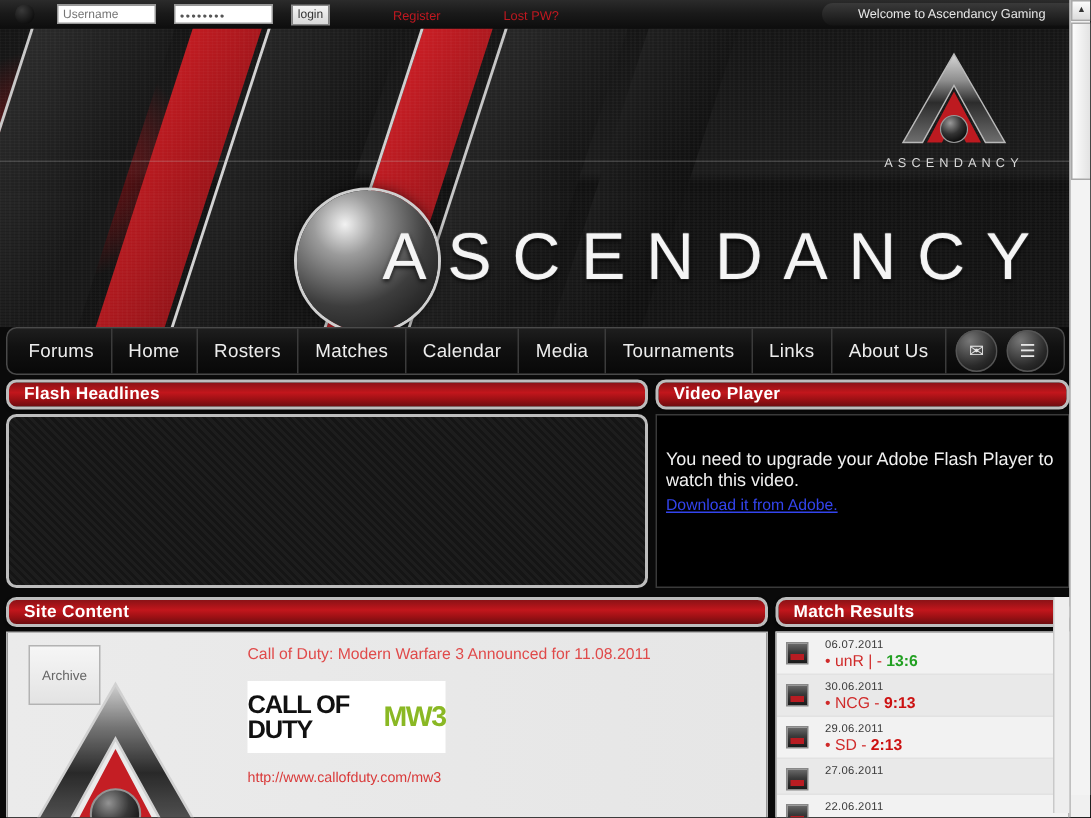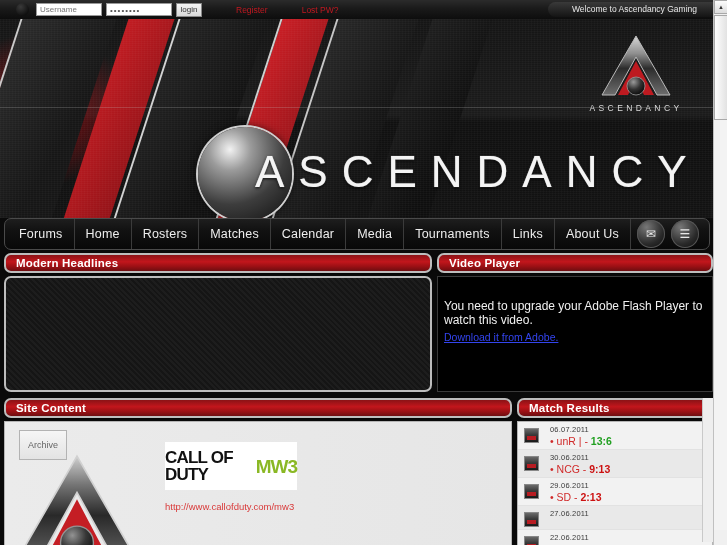--- a/index.html
+++ b/index.html
@@ -19,23 +19,22 @@
 
   
   .topbar {
     position: absolute; top: 0; left: 0;
     width: 713px; height: 19px;
     background: linear-gradient(to bottom, #2b2b2b 0%, #1a1a1a 45%, #0d0d0d 100%);
     display: flex; align-items: center;
     z-index: 40;
   }
   .topbar-left {
-    display: flex; align-items: center; gap: 4px;
+    display: flex; align-items: center; gap: 12px;
     padding-left: 10px;
-    margin-left: 6px;
   }
   .tb-knob {
     width: 13px; height: 13px; border-radius: 50%;
     background: radial-gradient(circle at 35% 30%, #3a3a3a, #000);
     margin-right: 3px;
   }
   .tb-input {
     height: 13px; border: 1px solid #999;
     background: #fff; color: #777;
     font-size: 8px; font-family: "Liberation Sans", sans-serif;
@@ -230,21 +229,21 @@
     min-height: 144px; height: 144px;
     background: linear-gradient(to right, #ebebeb, #e6e6e6);
     border: 1px solid #b5b5b5;
     position: relative; overflow: hidden;
   }
   .archive-btn {
     position: absolute; left: 14px; top: 8px;
     border: 1px solid #b3b3b3;
     background: linear-gradient(to bottom, #f6f6f6, #e3e3e3);
     font-size: 9px; color: #666;
-    padding: 9px 8px; cursor: pointer;
+    padding: 14px 8px; cursor: pointer;
   }
   .watermark {
     position: absolute; left: 8px; top: 28px;
     opacity: 0.95;
   }
   .article {
     position: absolute; left: 160px; top: 8px;
     width: 330px;
   }
   .article-title {
@@ -377,21 +376,21 @@
     <div class="nav-item">Tournaments</div>
     <div class="nav-item">Links</div>
     <div class="nav-item">About Us</div>
     <div class="nav-icons">
       <div class="nav-icon">✉</div>
       <div class="nav-icon">☰</div>
     </div>
   </div>
 
   <div class="flash-panel">
-    <div class="panel-head">Modern Headlines</div>
+    <div class="panel-head">Flash Headlines</div>
     <div class="flash-body"></div>
   </div>
 
   <div class="video-panel">
     <div class="panel-head">Video Player</div>
     <div class="video-body">
       <div class="video-msg">You need to upgrade your Adobe Flash Player to watch this video.</div>
       <a class="video-link">Download it from Adobe.</a>
     </div>
   </div>
@@ -416,20 +415,21 @@
               <stop offset="100%" stop-color="#080808"></stop>
             </radialGradient>
           </defs>
           <path d="M37 3 L71 62 L58 62 L37 24 L16 62 L3 62 Z" fill="url(#chrome2)" stroke="#d0d0d0" stroke-width="1"></path>
           <path d="M37 28 L55 62 L45 62 L37 46 L29 62 L19 62 Z" fill="#c2141a"></path>
           <circle cx="37" cy="53" r="9.5" fill="url(#ball2)" stroke="#909090" stroke-width="0.8"></circle>
         </svg>
       </div>
 
       <div class="article">
+        <div class="article-title">Call of Duty: Modern Warfare 3 Announced for 11.08.2011</div>
         <div class="mw3-logo">
           <div class="mw3-top">CALL OF DUTY</div>
           <div class="mw3-bot">MW3</div>
         </div>
         <div class="article-url">http://www.callofduty.com/mw3</div>
       </div>
     </div>
   </div>
 
   <div class="results-panel">

